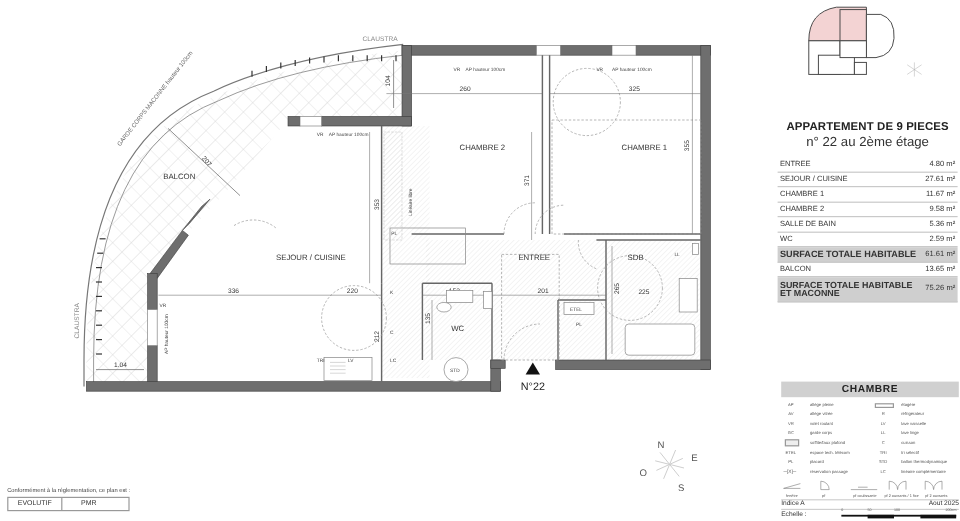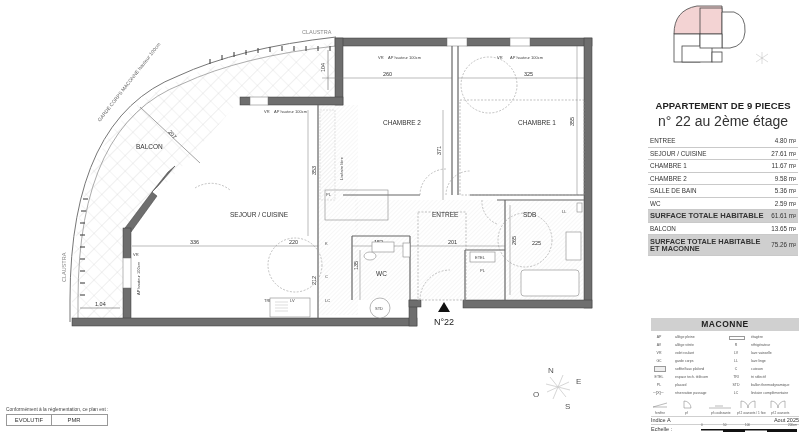--- a/index.html
+++ b/index.html
@@ -4,21 +4,21 @@
 <style>
   html, body { margin:0; padding:0; background:#ffffff; }
   body { width:800px; height:434px; position:relative; overflow:hidden; font-family:"Liberation Sans", sans-serif; color:#222; }
   #plan { position:absolute; left:0; top:0; width:640px; height:434px; }
   .lbl { font-family:"Liberation Sans", sans-serif; }
   
   #thumb { position:absolute; left:672px; top:2px; width:100px; height:62px; }
   
   #summary { position:absolute; left:648px; top:100px; width:150px; }
   #summary .title { text-align:center; font-size:9.5px; font-weight:bold; color:#222; letter-spacing:0.1px; }
-  #summary .subtitle { text-align:center; font-size:14px; color:#333; margin-top:2px; margin-bottom:6px; }
+  #summary .subtitle { text-align:center; font-size:11px; color:#333; margin-top:2px; margin-bottom:6px; }
   #summary .row { display:flex; justify-content:space-between; align-items:center; font-size:6.3px; color:#333; border-bottom:1px solid #c9c9c9; padding:0 2px; height:11.5px; }
   #summary .row.total { background:#cfcfcf; font-size:7.6px; font-weight:bold; color:#333; }
   #summary .row.total2 { background:#cfcfcf; font-size:7.4px; font-weight:bold; color:#333; height:20px; line-height:7.5px; }
   #summary .row .val { font-weight:normal; font-size:6.3px; }
   
   #legend { position:absolute; left:651px; top:318px; width:148px; height:108px; }
   #legend .head { background:#d0d0d0; text-align:center; font-size:8.5px; font-weight:bold; letter-spacing:0.5px; height:13px; line-height:13px; color:#222; }
   #legend .grid { position:relative; height:73px; }
   #legend .item { position:absolute; font-size:3.5px; color:#555; white-space:nowrap; }
   #legend .code { position:absolute; font-size:3.5px; color:#555; text-align:center; width:16px; }
@@ -305,21 +305,21 @@
       <span>BALCON</span>
       <span>13.65 m²</span>
     </div>
   <div class="row total2">
     <span><span>SURFACE TOTALE HABITABLE</span><br><span>ET MACONNE</span></span>
     <span class="val">75.26 m²</span>
   </div>
 </div>
 
 <div id="legend">
-  <div class="head">MACONNE</div>
+  <div class="head">CHAMBRE</div>
   <div class="grid">
     <span class="code" style="left:0;top:4px">AP</span>
       <span class="item" style="left:24px;top:4px">allège pleine</span>
     <span class="code" style="left:0;top:12px">AV</span>
       <span class="item" style="left:24px;top:12px">allège vitrée</span>
     <span class="code" style="left:0;top:20px">VR</span>
       <span class="item" style="left:24px;top:20px">volet roulant</span>
     <span class="code" style="left:0;top:28px">GC</span>
       <span class="item" style="left:24px;top:28px">garde corps</span>
     <span style="position:absolute;left:3px;top:35px;width:10px;height:4px;border:0.5px solid #999;background:#eee"></span>

